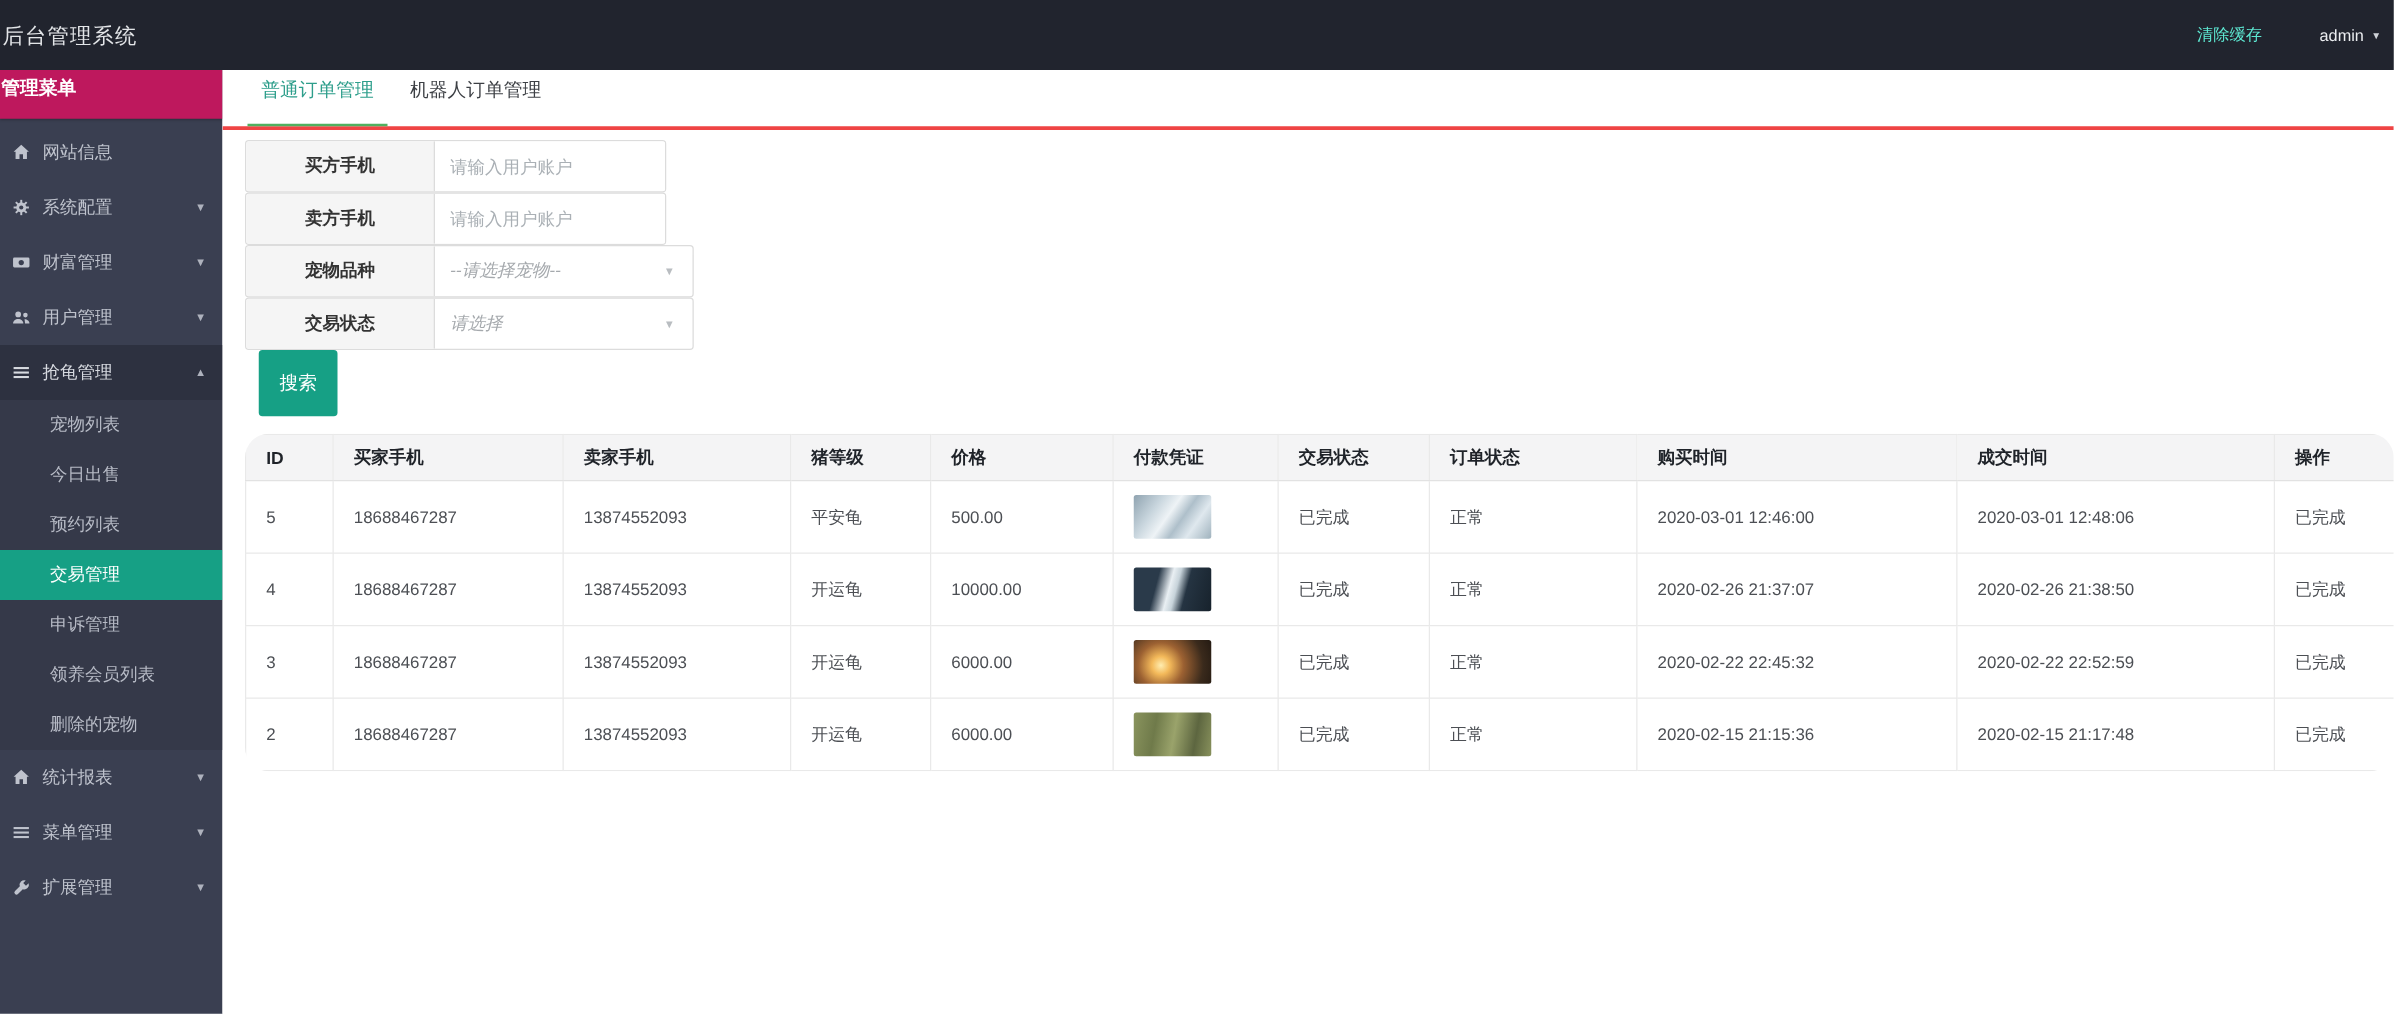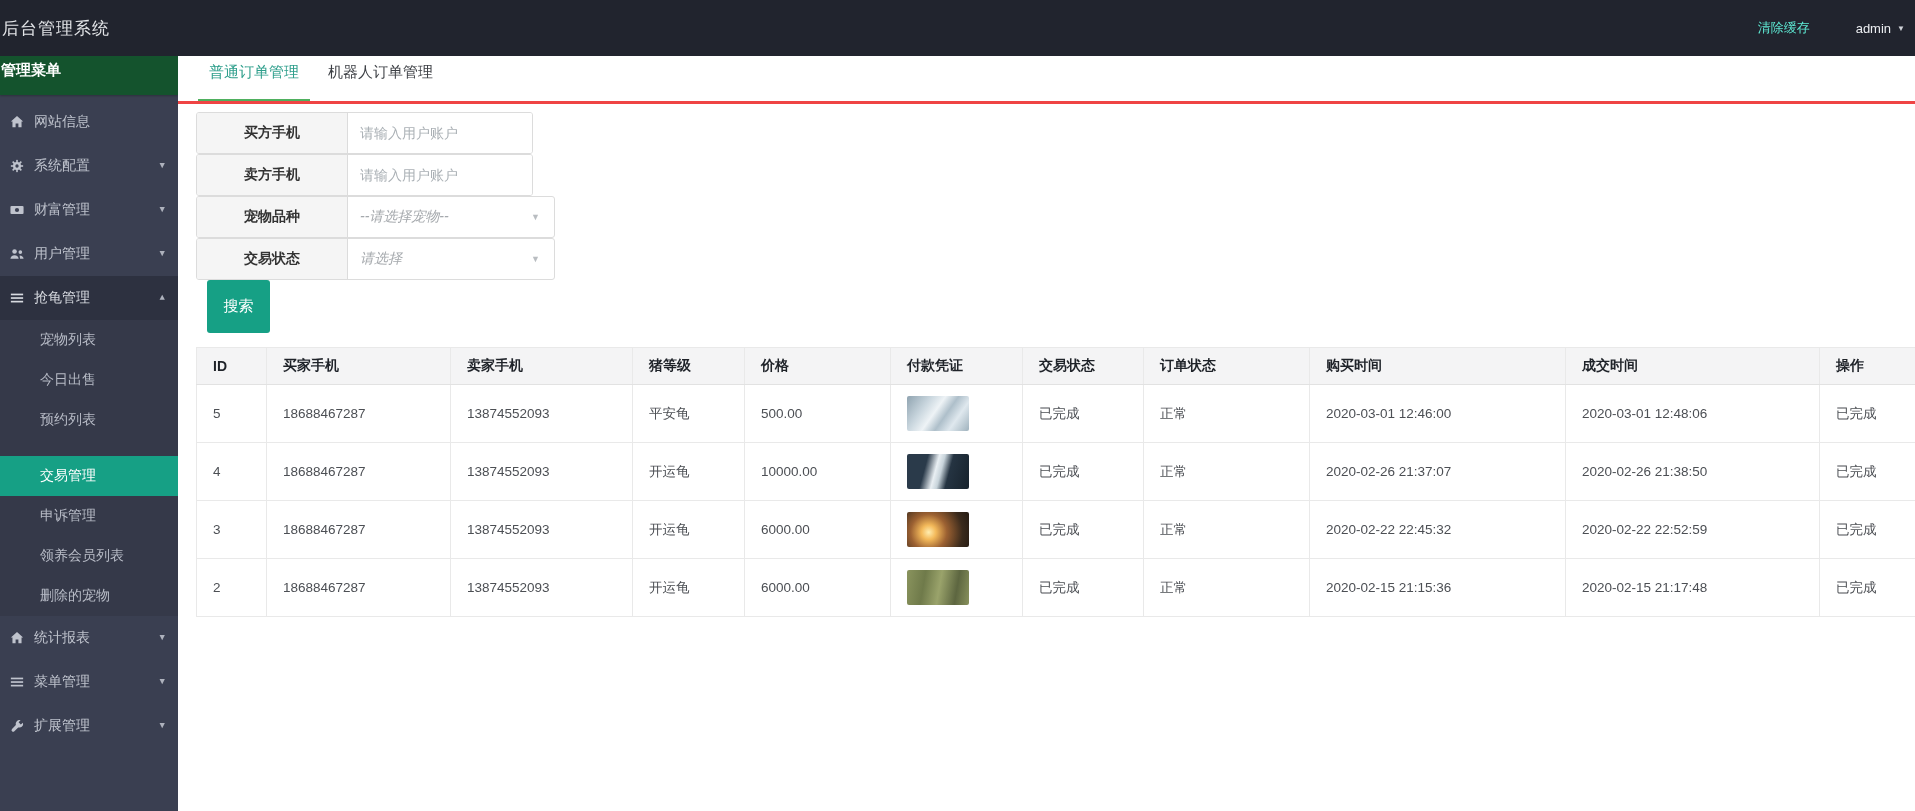--- a/index.html
+++ b/index.html
@@ -10,32 +10,32 @@
   .navbar { position:absolute; top:0; left:0; right:0; height:56px; background:#21242e;
     display:flex; align-items:center; z-index:10; }
   .nav-title { color:#e3e5e8; font-size:17px; padding-left:2px; letter-spacing:1px; }
   .nav-right { margin-left:auto; display:flex; align-items:center; gap:46px; padding-right:10px; }
   .nav-link { color:#5eead4; font-size:13px; cursor:pointer; }
   .nav-user { color:#eceef1; font-size:13px; display:flex; align-items:center; gap:6px; cursor:pointer; }
   .nav-user .dn { font-size:8px; color:#cfd2d8; }
 
   
   .sidebar { position:absolute; top:45px; left:0; bottom:0; width:178px; background:#3a3f51; }
-  .side-header { height:50px; background:#14532d; color:#fff; font-size:15px; font-weight:bold;
+  .side-header { height:50px; background:#be185d; color:#fff; font-size:15px; font-weight:bold;
     display:flex; align-items:center; padding-left:1px; box-shadow:0 1px 2px rgba(0,0,0,.25); }
   .side-menu { padding-top:5px; }
   .side-item { position:relative; height:44px; display:flex; align-items:center; padding-left:10px;
-    color:#bfc3cd; font-size:14px; cursor:pointer;font-family:Liberation Mono, monospace; }
+    color:#bfc3cd; font-size:14px; cursor:pointer; }
   .side-item.expanded { background:#2d3140; color:#d7dae0; }
   .side-item .mi { width:18px; height:14px; display:inline-flex; align-items:center; margin-right:6px; }
   .side-item .caret { position:absolute; right:13px; font-size:9px; color:#aeb2bd; }
   .submenu { background:#353949; }
   .sub-item { height:40px; display:flex; align-items:center; padding-left:40px; color:#b7bbc6;
     font-size:14px; cursor:pointer; }
-  .sub-item.active { background:#16a085; color:#fff;margin-top:16px; }
+  .sub-item.active { background:#16a085; color:#fff; }
 
   
   .main { position:absolute; top:45px; left:178px; right:0; bottom:0; background:#fff; overflow:hidden; }
   .tabs { height:59px; border-bottom:3px solid #ef4444; display:flex; padding-left:20px; }
   .tab { display:flex; align-items:center; padding:0 11px; margin-right:7px; font-size:15px; color:#3c3f44;
     border-bottom:2px solid transparent; cursor:pointer; }
   .tab.active { color:#2d9e8b; border-bottom-color:#4fb05f; }
 
   .filters { display:flex; align-items:flex-start; margin:8px 0 0 18px;flex-direction:column; }
   .fgroup { display:flex; height:42px; border:1px solid #dcdcdc; border-radius:3px; overflow:hidden;
@@ -44,21 +44,21 @@
     justify-content:center; font-size:14px; font-weight:bold; color:#333; }
   .w-label { width:151px; }
   .finput { border:none; outline:none; width:184px; padding:0 12px; font-size:14px; color:#333; }
   .finput::placeholder { color:#aab0b5; }
   .fselect { position:relative; width:206px; display:flex; align-items:center; padding:0 12px;
     font-size:14px; color:#a5a9ad; cursor:pointer;font-style:italic; }
   .fselect .dn { position:absolute; right:14px; font-size:9px; color:#b9bdc1; }
   .search-btn { width:63px; height:53px; margin-left:11px; background:#16a085; color:#fff; border:none;
     border-radius:3px; font-size:15px; cursor:pointer; font-family:Liberation Sans, sans-serif; }
 
-  .table-wrap { margin:14px 0 0 18px; overflow:hidden; }
+  .table-wrap { margin:14px 0 0 18px; overflow:hidden;border-radius:19px; }
   table { border-collapse:collapse; table-layout:fixed; width:1773px; }
   th, td { border:1px solid #e9e9e9; padding:0 16px; text-align:left; overflow:hidden; white-space:nowrap; }
   th { height:37px; background:#f4f4f5; font-size:14px; color:#1f2329; font-weight:bold;
     border-bottom-color:#e2e2e2; }
   td { height:58px; font-size:13.5px; color:#4c4f54; }
   .thumb { width:62px; height:35px; border-radius:2px; }
   .v1 { background:linear-gradient(125deg,#8fa3b0 0%,#c9d6de 28%,#eef3f6 45%,#aebfca 60%,#dfe8ee 76%,#9fb2bd 100%); }
   .v2 { background:linear-gradient(105deg,#2a3a4a 30%,#e9eff3 46%,#c7d3da 54%,#253442 66%,#17222c 100%); }
   .v3 { background:radial-gradient(circle at 35% 58%,#ffedb0 0%,#f3b95a 16%,#9c6132 40%,#3a2a1c 75%,#241a12 100%); }
   .v4 { background:linear-gradient(100deg,#8a945e 0%,#6f7a4a 28%,#9aa36b 52%,#5d6640 78%,#88915c 100%); }

